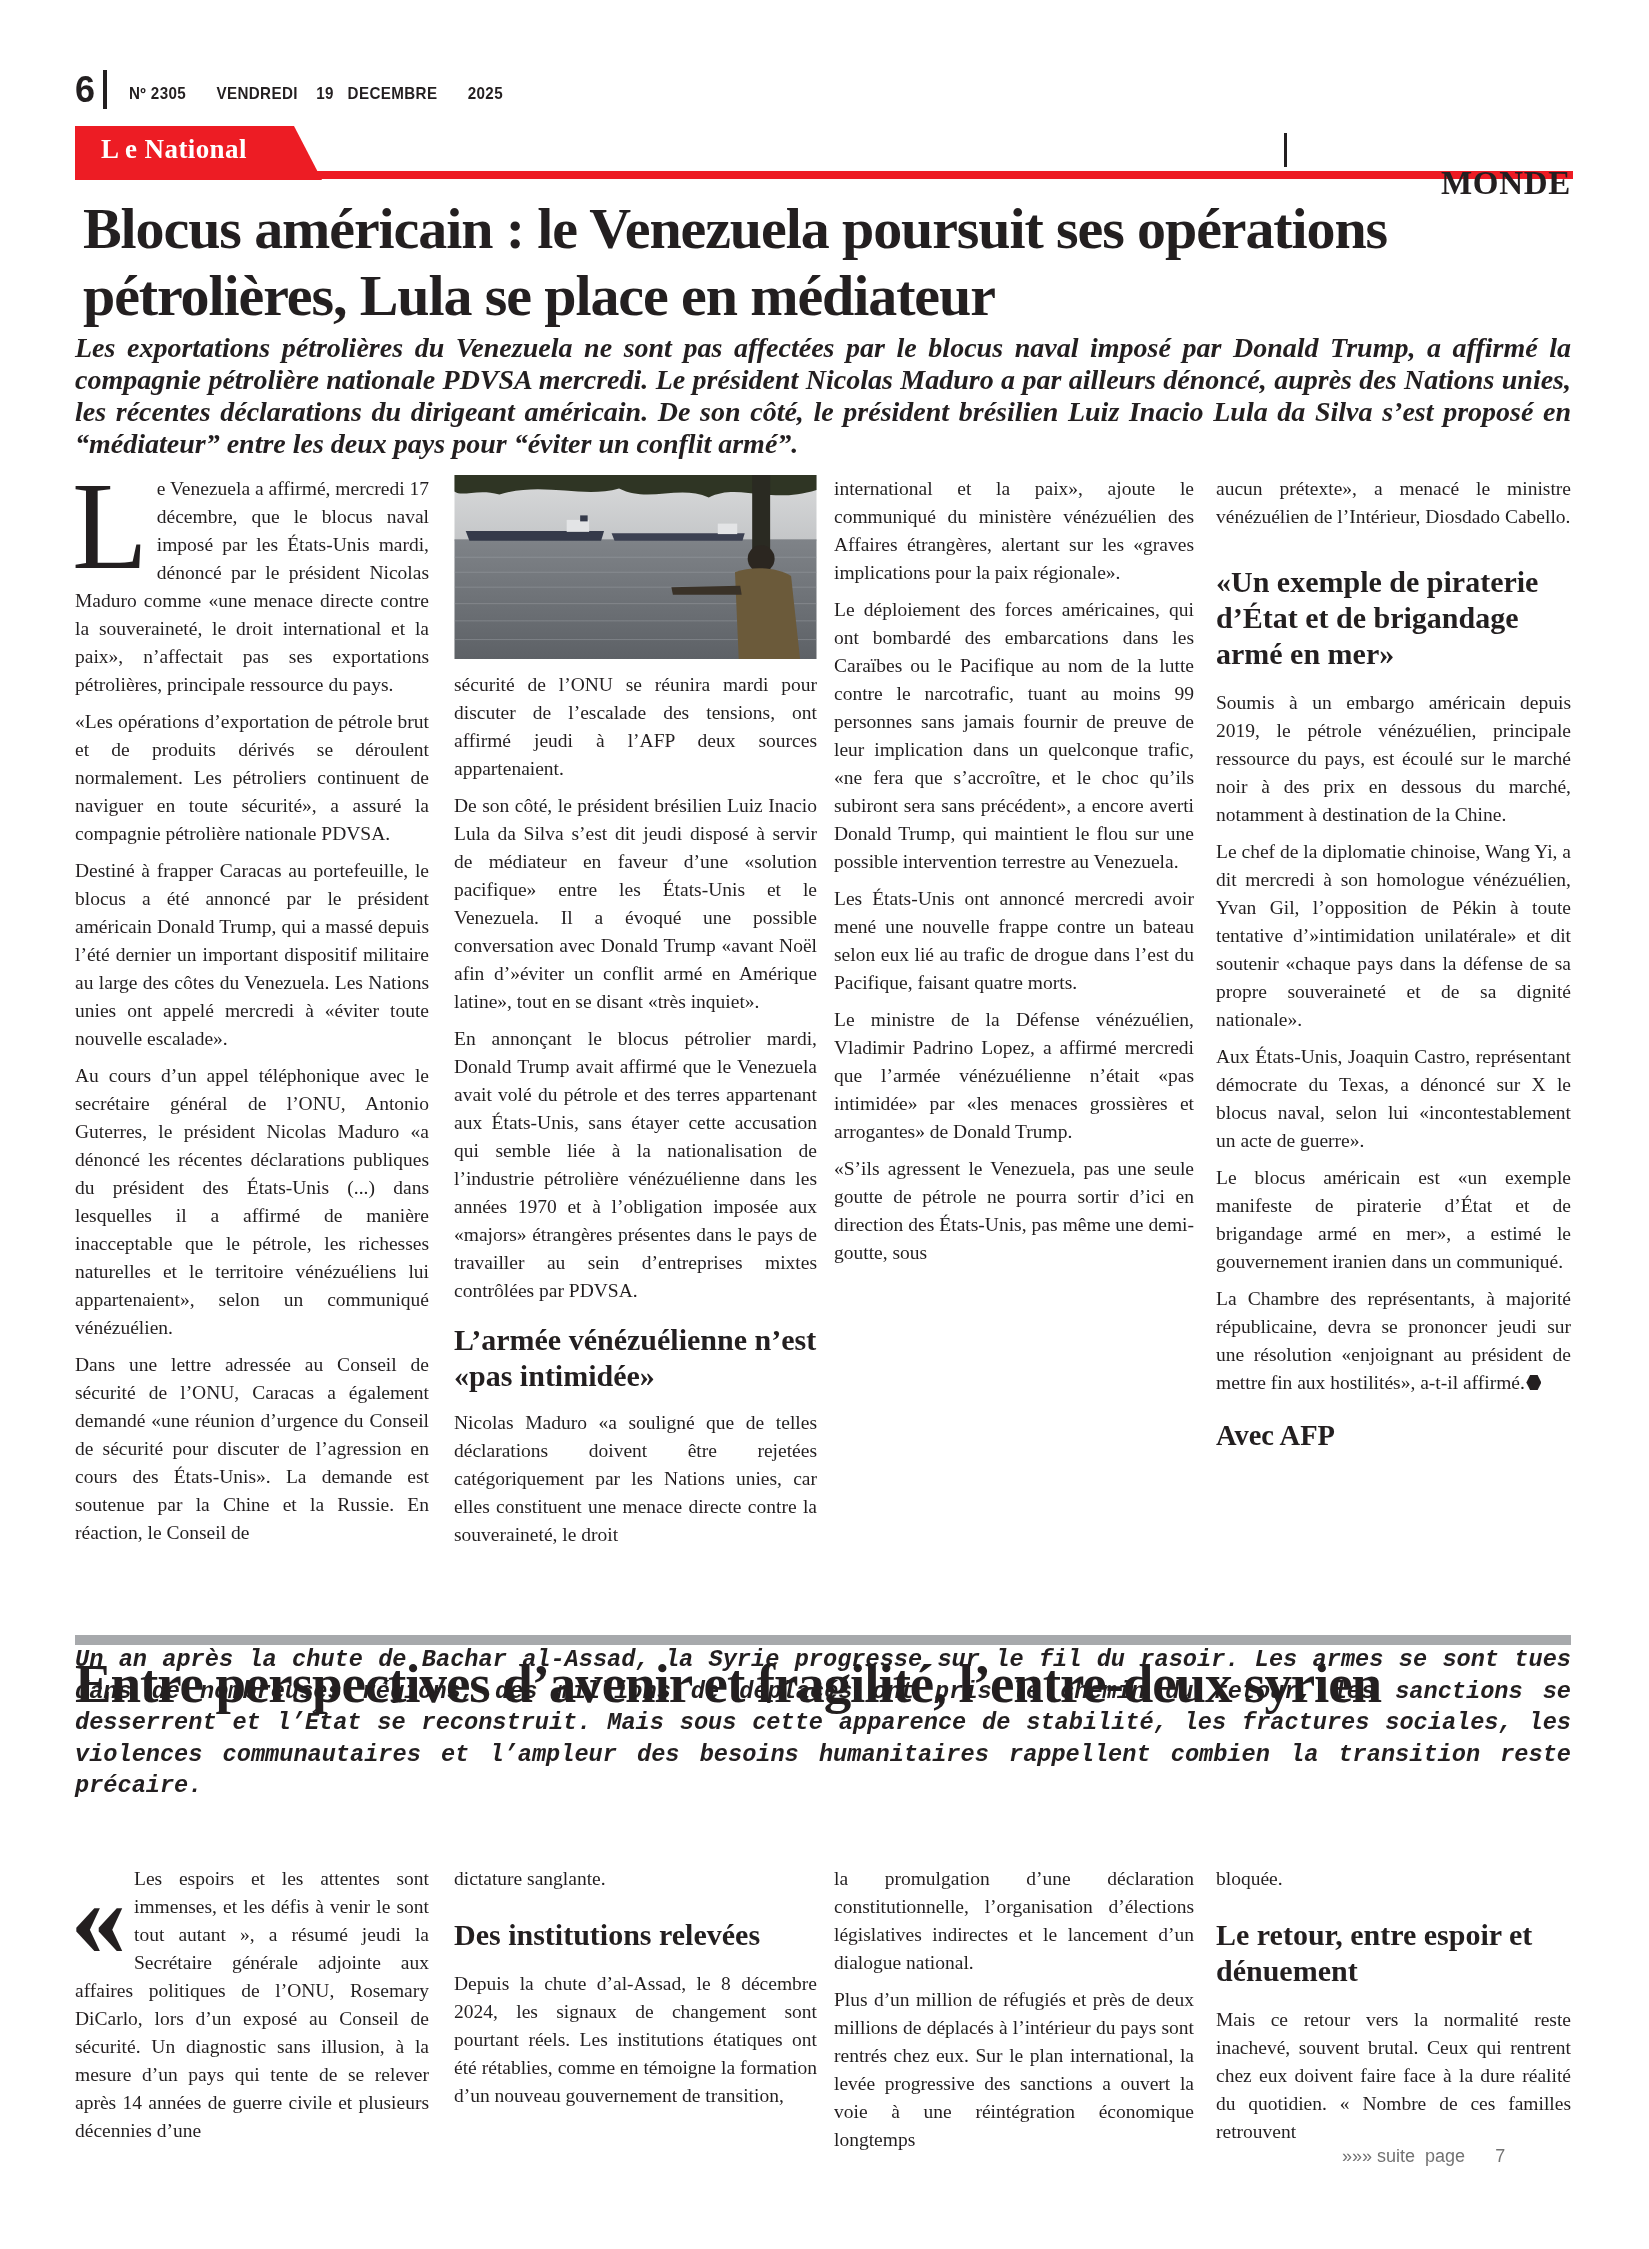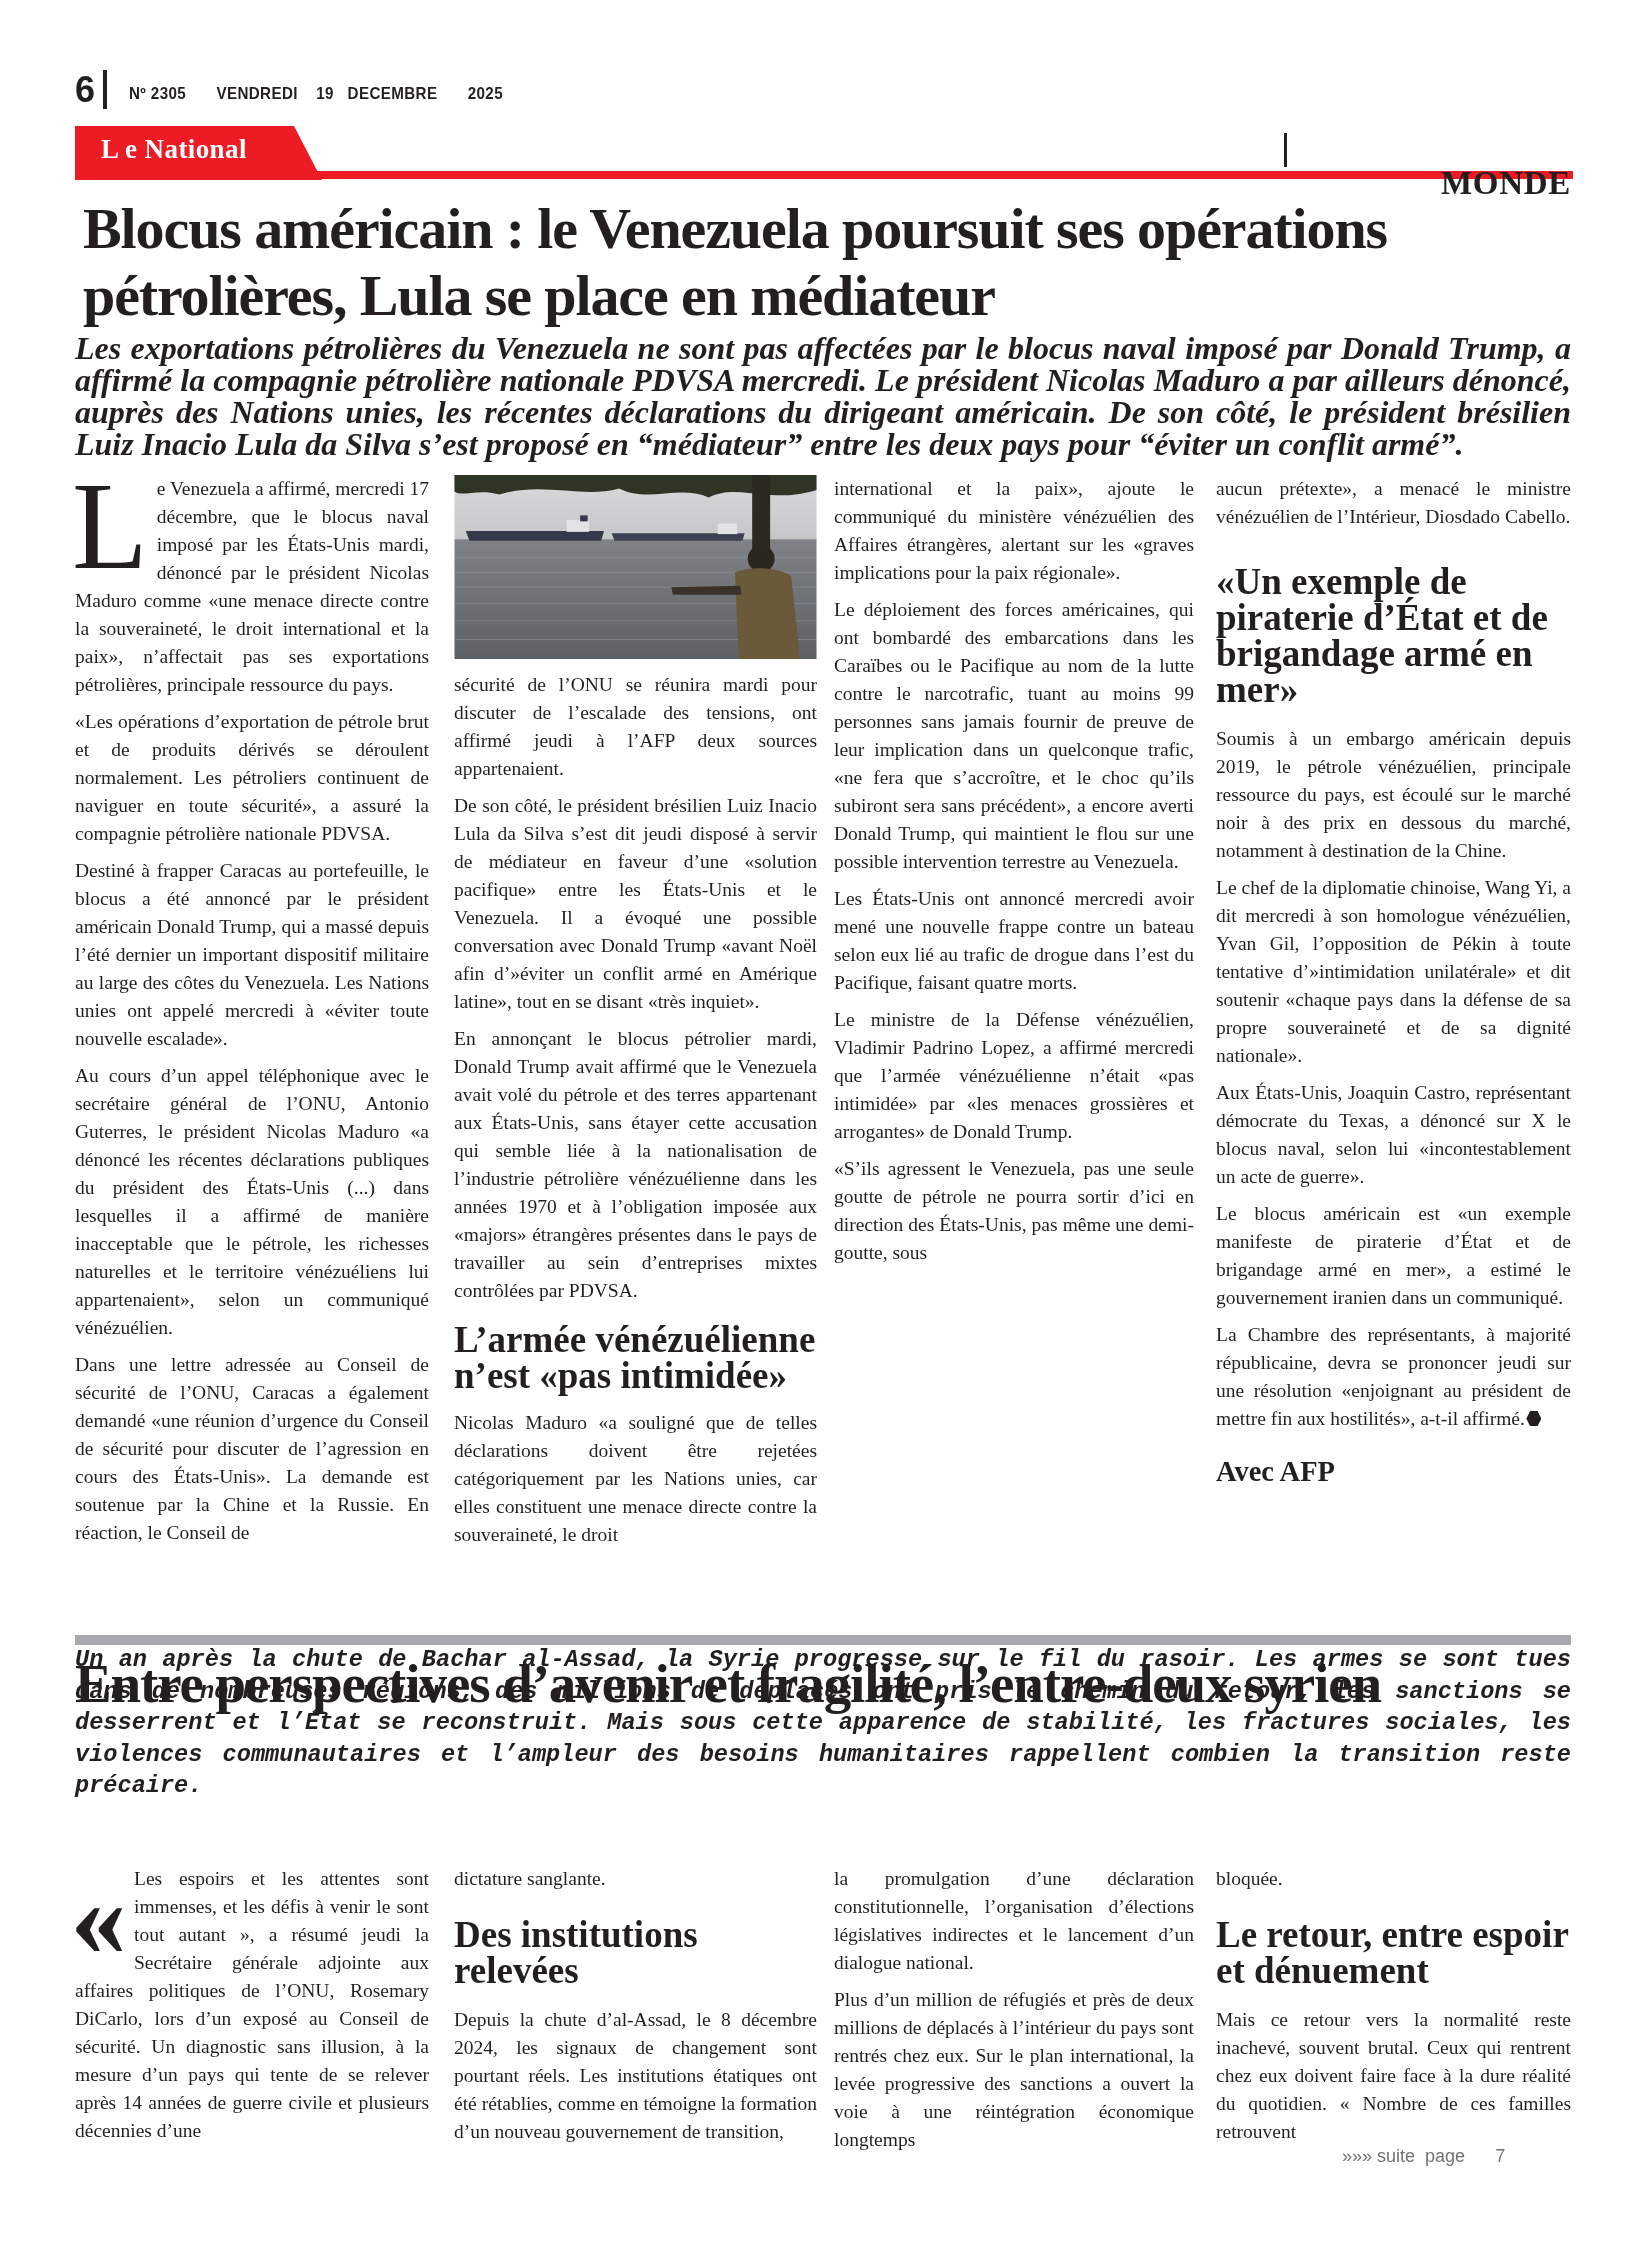--- a/index.html
+++ b/index.html
@@ -14,33 +14,33 @@
 
   
   .banner-tab { left:75px; top:126px; width:247px; height:54px; background:#ed1c24; clip-path:polygon(0 0, 219px 0, 247px 100%, 0 100%); }
   .banner-bar { left:75px; top:171px; width:1498px; height:7.5px; background:#ed1c24; }
   .banner-brand { left:101px; top:133px; font-family:"Liberation Serif",serif; font-weight:bold; color:#ffffff; font-size:27px; line-height:33px; letter-spacing:0.4px; }
   .banner-divider { left:1284px; top:133px; width:3px; height:34px; background:#231f20; }
   .banner-section { right:79px; top:127px; font-family:"Liberation Serif",serif; font-weight:bold; font-size:33px; line-height:40px; letter-spacing:0.7px;margin-top:36px; }
 
   
   .h1 { left:75px; top:187px; width:1500px; font-family:"Liberation Serif",serif; font-weight:bold; font-size:58px; line-height:67px; letter-spacing:-1.1px; }
-  .standfirst { left:75px; top:332px; width:1496px; font-family:"Liberation Serif",serif; font-weight:bold; font-style:italic; font-size:32px; line-height:32px; text-align:justify; }
+  .standfirst { left:75px; top:332px; width:1496px; font-family:"Liberation Serif",serif; font-weight:bold; font-style:italic; font-size:28px; line-height:32px; text-align:justify; }
 
   
   .col { position:absolute; font-family:"Liberation Serif",serif; font-size:19.5px; line-height:28px; text-align:justify; hyphens:auto; }
   .col p { margin:0 0 9px 0; }
   .c1 { left:75px; top:475px; width:354px; }
   .c2 { left:454px; top:475px; width:363px; }
   .c3 { left:834px; top:475px; width:360px; }
   .c4 { left:1216px; top:475px; width:355px; }
 
   .dropcap { float:left; font-family:"Liberation Serif",serif; font-size:124px; line-height:97px; margin:3px 9px 0 -3px; font-weight:normal; }
   .photo { width:363px; height:184px; margin-bottom:12px; position:relative; overflow:hidden; }
-  .subhead { font-family:"Liberation Serif",serif; font-weight:bold; font-size:37px; line-height:36px; margin:16.5px 0 15px 0; text-align:left; }
+  .subhead { font-family:"Liberation Serif",serif; font-weight:bold; font-size:30px; line-height:36px; margin:16.5px 0 15px 0; text-align:left; }
   .byline { font-family:"Liberation Serif",serif; font-weight:bold; font-size:28.5px; line-height:34px; margin-top:22.5px; }
   .endmark { display:inline-block; width:15px; height:15px; background:#231f20; clip-path:polygon(25% 0,75% 0,100% 50%,75% 100%,25% 100%,0 50%); vertical-align:-1.5px; margin-left:1.5px; }
 
   
   .rule { left:75px; top:1635px; width:1496px; height:9.7px; background:#a7a9ac; }
   .h2 { left:75px; top:1648px; width:1500px; font-family:"Liberation Serif",serif; font-weight:bold; font-size:55px; line-height:72px; letter-spacing:-1.1px; }
   .standfirst2 { left:75px; top:1644px; width:1496px; font-family:Liberation Mono, monospace; font-weight:bold; font-style:italic; font-size:23.6px; line-height:31.5px; text-align:justify; }
 
   .b1 { left:75px; top:1865px; width:354px; }
   .b2 { left:454px; top:1865px; width:363px; }

